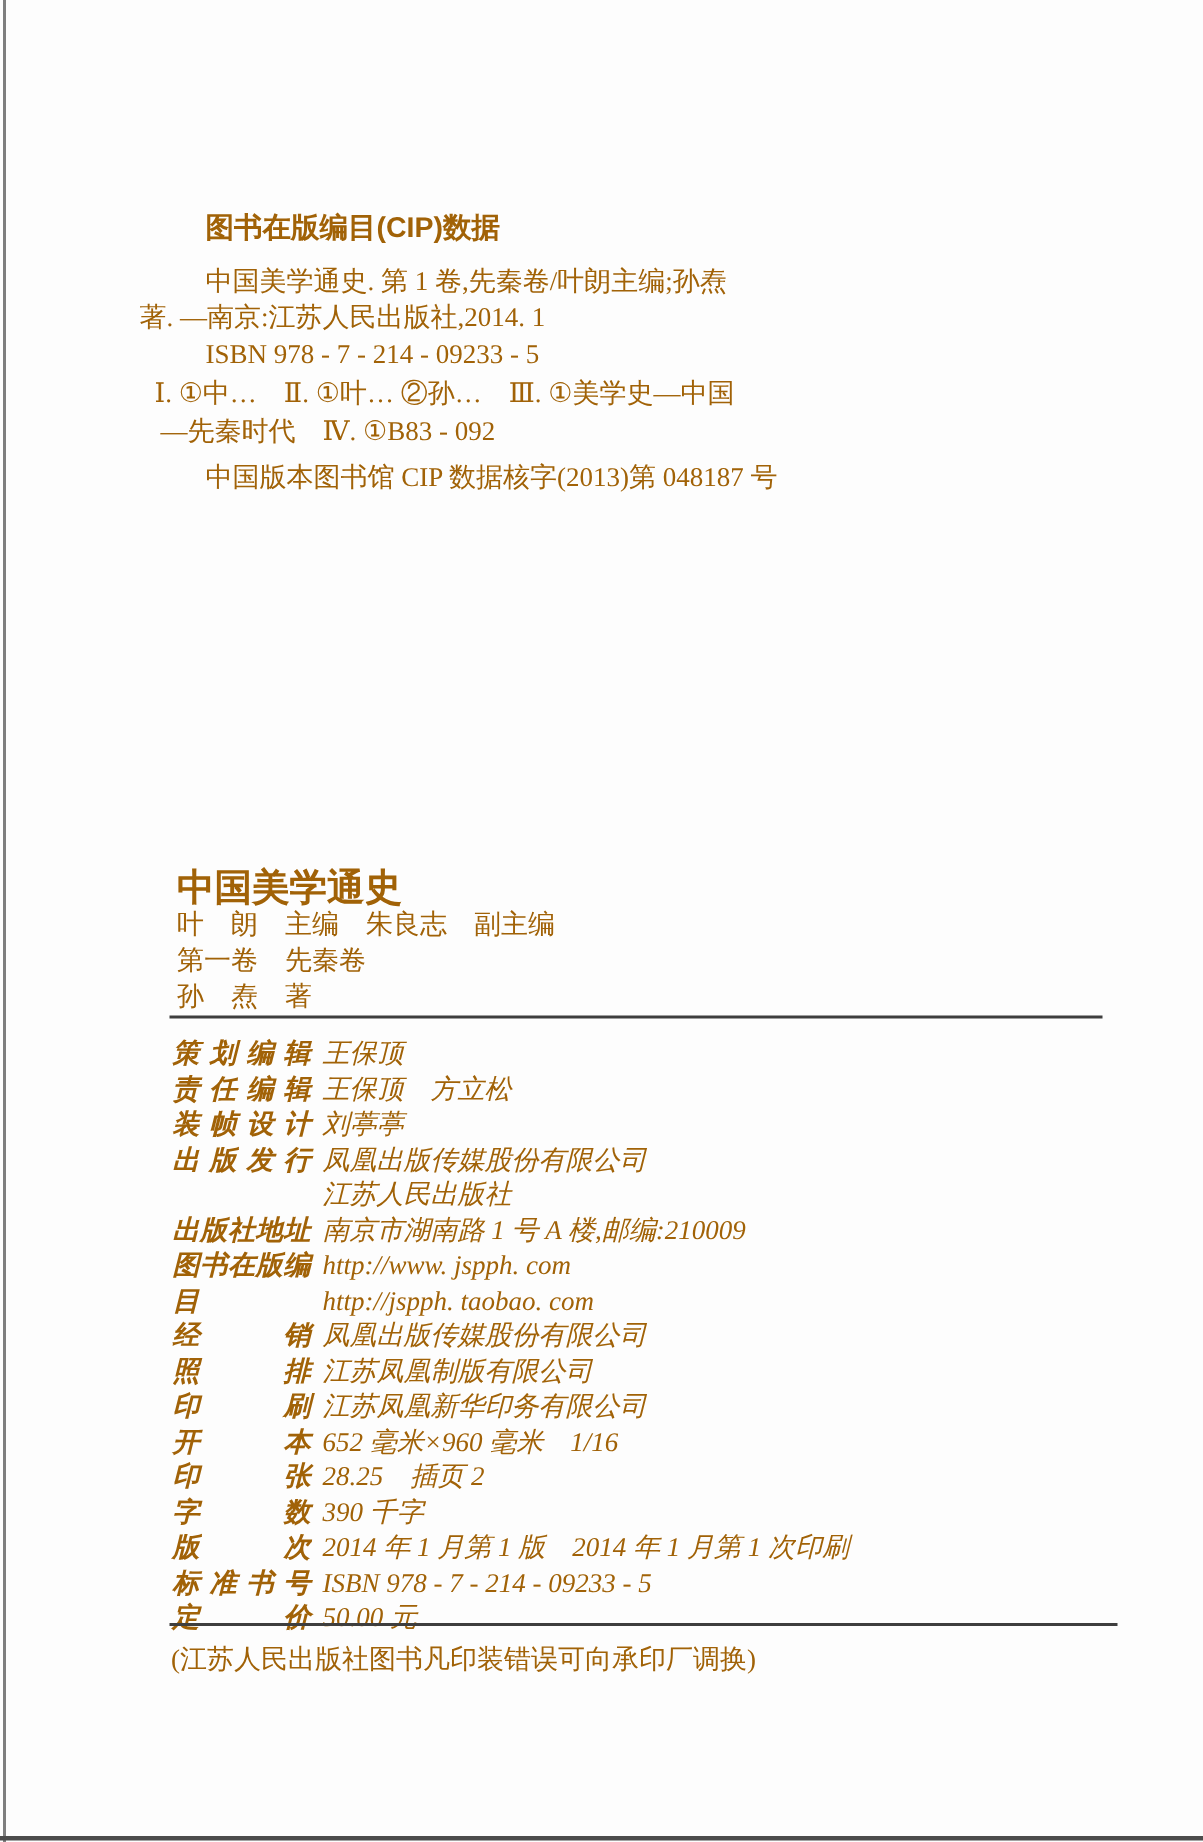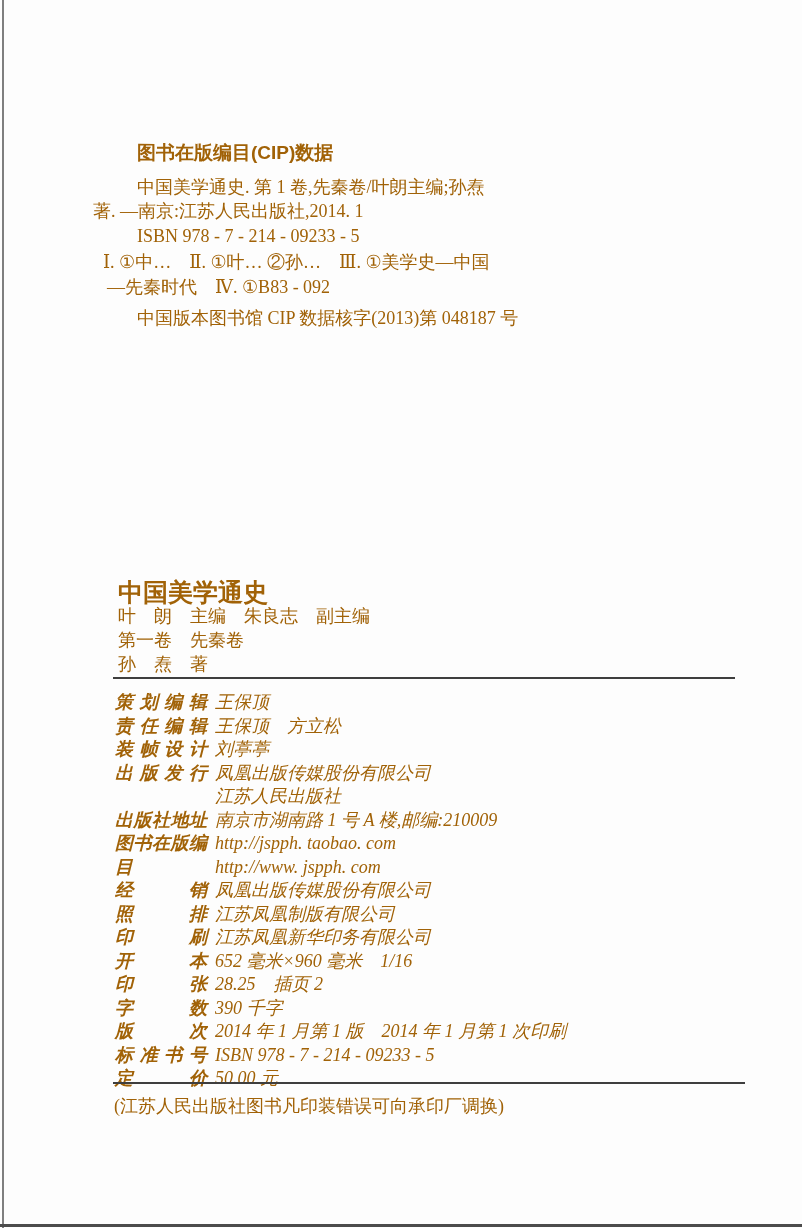--- a/index.html
+++ b/index.html
@@ -94,22 +94,22 @@
         <div>江苏人民出版社</div>
       </span>
     </div>
     <div class="col-row">
       <span class="col-label">出版社地址</span>
       <span class="col-values"><span>南京市湖南路 1 号 A 楼,邮编:210009</span></span>
     </div>
     <div class="col-row">
       <span class="col-label">图书在版编目</span>
       <span class="col-values">
+        <div>http://www. jspph. com</div>
         <div>http://jspph. taobao. com</div>
-        <div>http://www. jspph. com</div>
       </span>
     </div>
     <div class="col-row">
       <span class="col-label">经销</span>
       <span class="col-values"><span>凤凰出版传媒股份有限公司</span></span>
     </div>
     <div class="col-row">
       <span class="col-label">照排</span>
       <span class="col-values"><span>江苏凤凰制版有限公司</span></span>
     </div>

